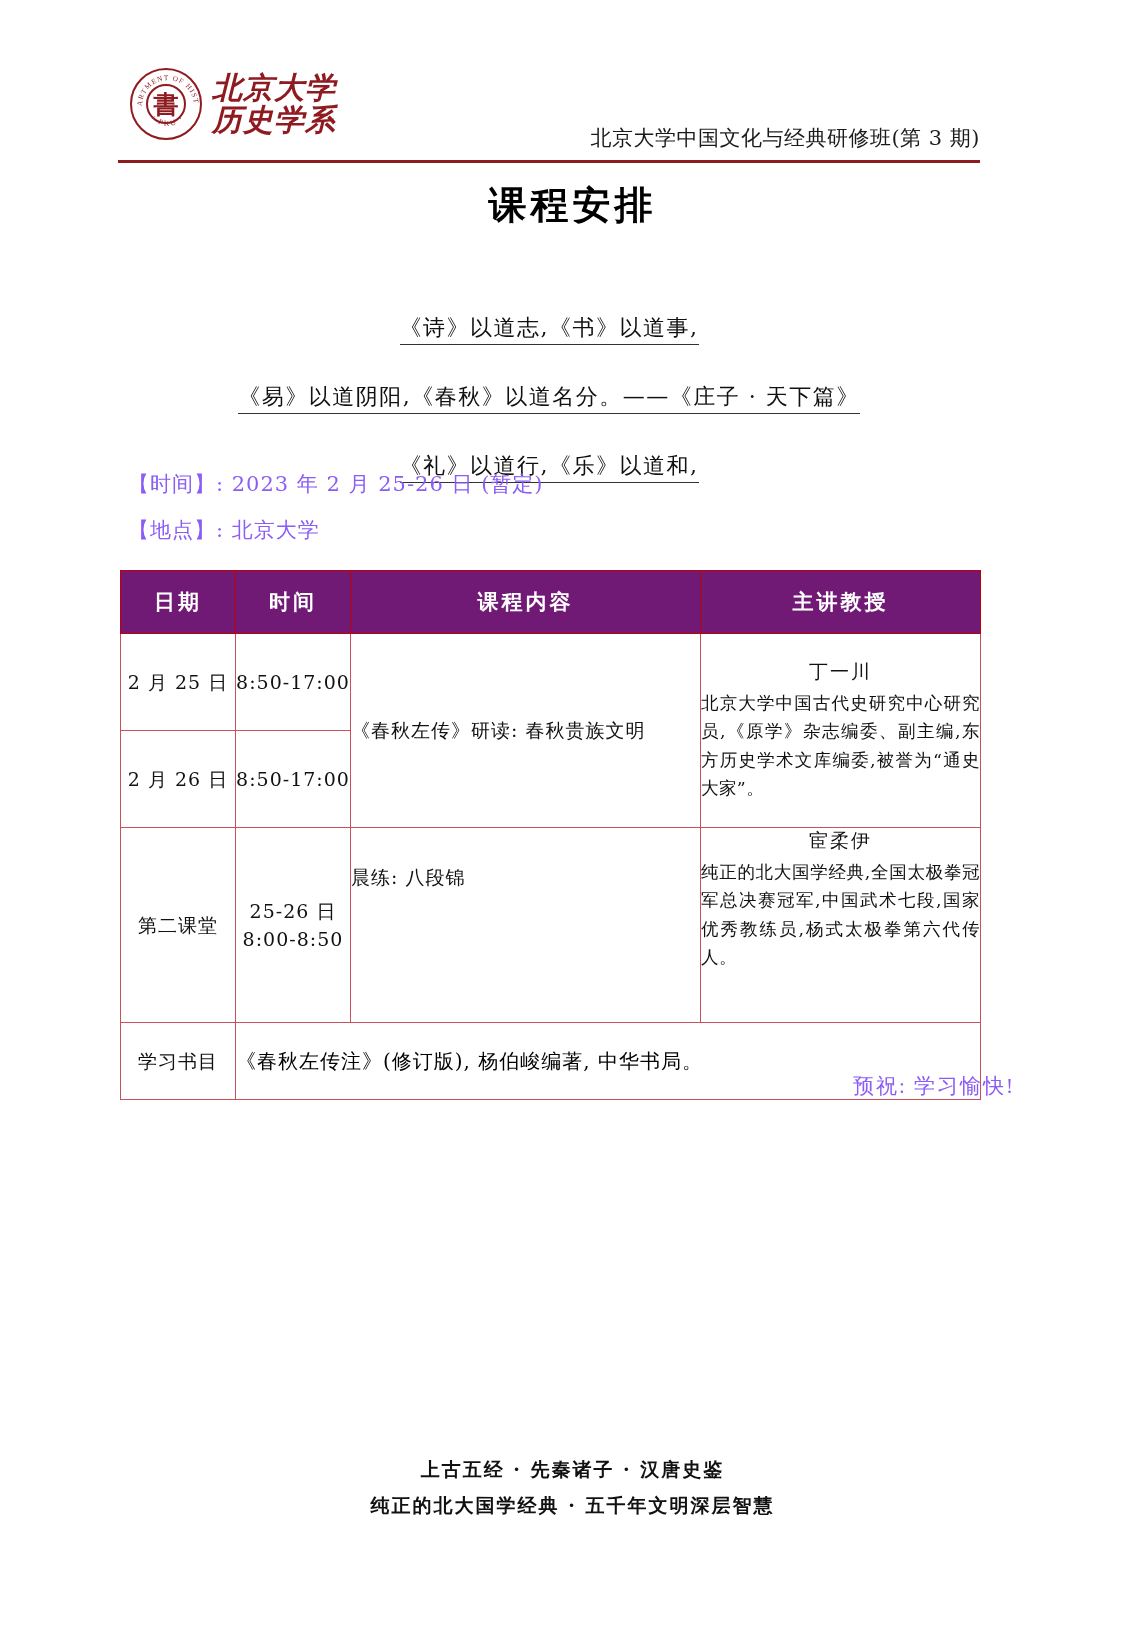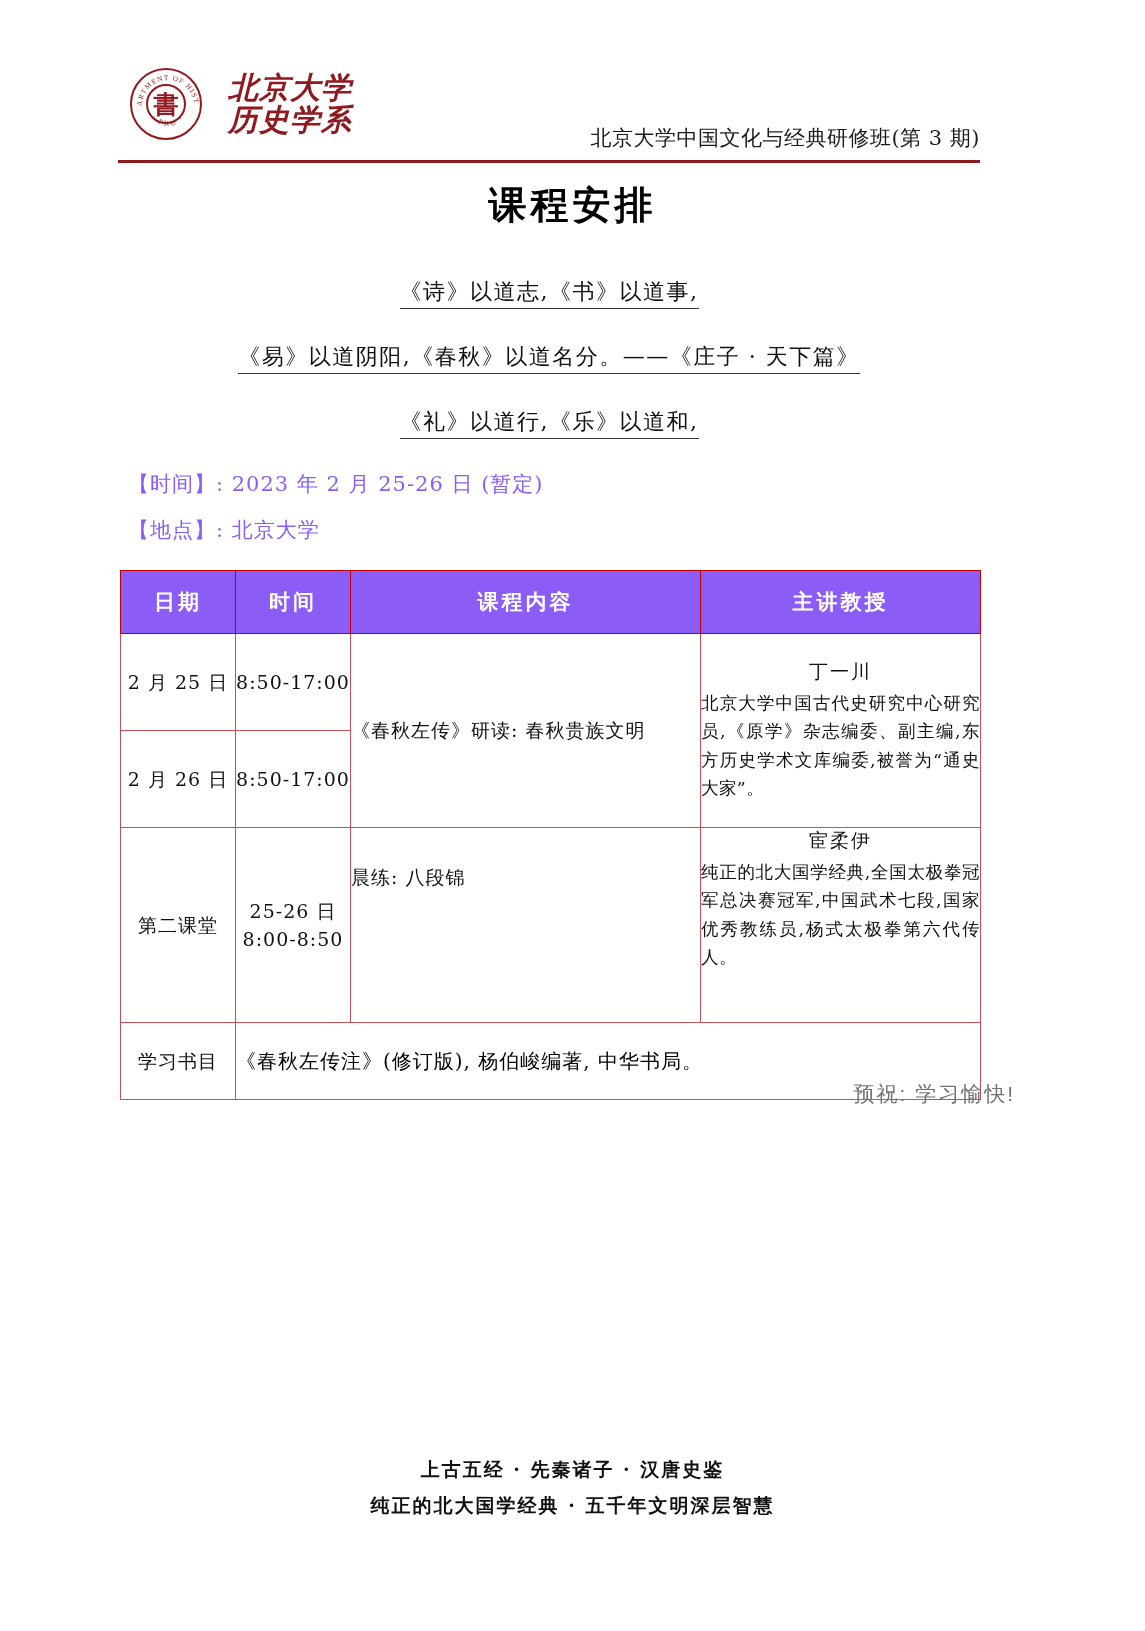--- a/index.html
+++ b/index.html
@@ -83,21 +83,20 @@
     letter-spacing: 1.1px;
   }
   .seal svg text.pku { font-size: 7.6px; letter-spacing: 2px; }
 
   .logo-cn {
     color: #8f1a20;
     font-family: "DejaVu Serif", serif;
     font-weight: 700;
     line-height: 1.06;
     letter-spacing: 1px;
-    margin-left: 16px;
   }
   .logo-cn .l1 { font-size: 30px; display: block; font-style: italic; }
   .logo-cn .l2 { font-size: 30px; display: block; font-style: italic; }
 
   .header-title {
     position: absolute;
     right: 0;
     top: 62px;
     font-family: "DejaVu Serif", serif;
     font-size: 21px;
@@ -127,20 +126,21 @@
     width: 862px;
     text-align: center;
   }
   .quote-line {
     font-family: "DejaVu Serif", serif;
     font-size: 22px;
     letter-spacing: 1.5px;
     color: #111;
     margin-bottom: 32px;
     line-height: 1.5;
+    margin-top: 36px;
   }
   .quote-line span.u {
     border-bottom: 1.5px solid #333;
     padding-bottom: 4px;
   }
 
   .meta {
     position: absolute;
     left: 128px;
     top: 470px;
@@ -159,21 +159,21 @@
     width: 860px;
     border-collapse: collapse;
     table-layout: fixed;
   }
   .sched td, .sched th {
     border: 1.5px solid #c8505a;
     padding: 0;
     vertical-align: middle;
   }
   .sched thead th {
-    background: #8b5cf6;
+    background: #701a75;
     color: #ffffff;
     height: 62px;
     font-family: "DejaVu Serif", serif;
     font-size: 21px;
     font-weight: 700;
     letter-spacing: 3px;
     border-color: #c00000;
     border-bottom-color: #c00000;
   }
   .sched thead th + th { border-left: 1.5px solid #e89aa0; text-align: center; }
@@ -229,25 +229,24 @@
     color: #000000;
   }
   .row-tall td { height: 96px; }
   .row-class2 td { height: 160px; }
   .row-books td { height: 76px; }
 
   .wish {
     position: absolute;
     right: 130px;
     top: 1072px;
-    font-family: Liberation Sans, sans-serif;
+    font-family: Liberation Serif, serif;
     font-size: 21px;
     letter-spacing: 2px;
-    color: #737373;
-    margin-top: 8px;
+    color: #8b5cf6;
   }
 
   
   .footer {
     position: absolute;
     left: 0;
     right: 0;
     bottom: 112px;
     text-align: center;
     color: #111;

